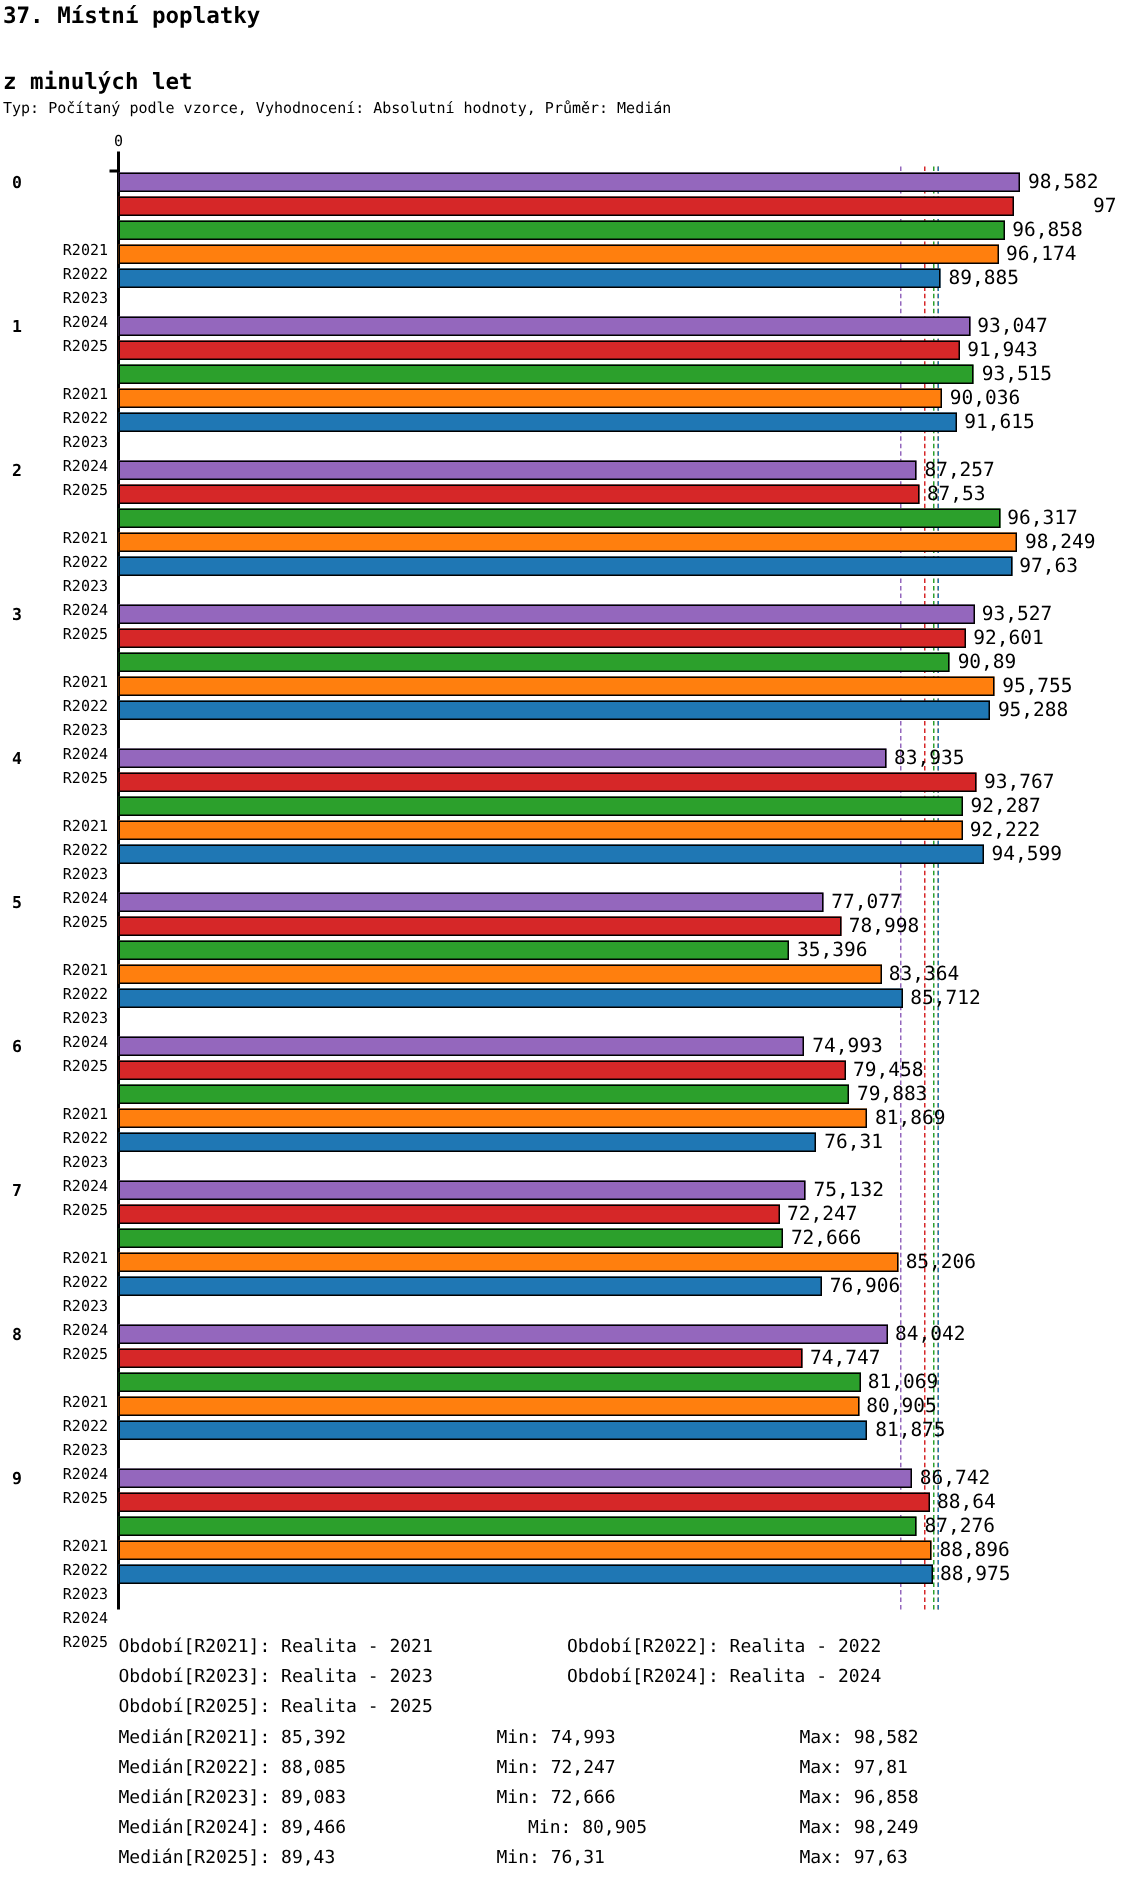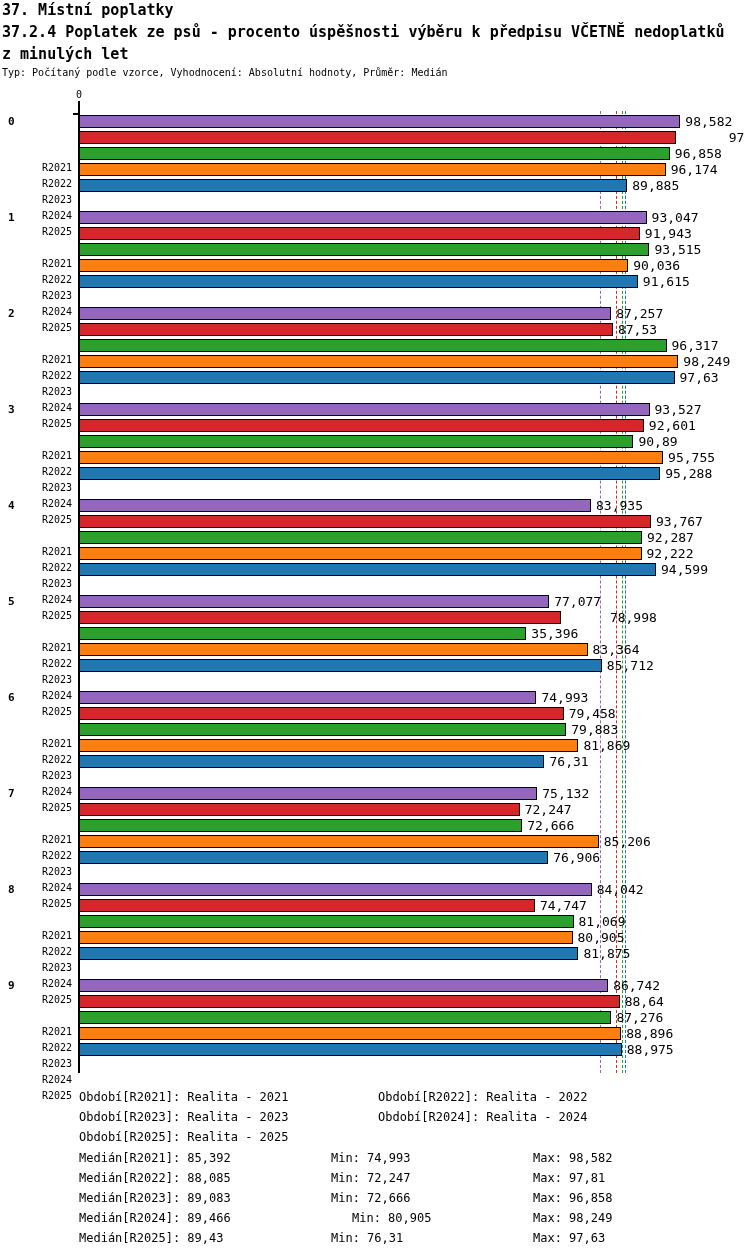--- a/index.html
+++ b/index.html
@@ -20,21 +20,20 @@
   .series-label{position:absolute;left:0;top:1px;width:72px;text-align:right;font-size:10px;line-height:12px;margin-top:46px;}
   .bar{position:absolute;left:79px;top:0;height:13px;box-sizing:border-box;border:1px solid #000;}
   .value-label{position:absolute;top:0;font-size:13px;line-height:14px;white-space:pre;}
   .legend-row-item{position:absolute;font-size:12px;line-height:14px;white-space:pre;}
 </style>
 </head>
 <body>
 
 <div class="page">
   <div class="title t1">37. Místní poplatky</div>
-  <div class="title t2">37.2.4 Poplatek ze psů - procento úspěšnosti výběru k předpisu VČETNĚ nedoplatků</div>
   <div class="title t3">z minulých let</div>
   <div class="subtitle">Typ: Počítaný podle vzorce, Vyhodnocení: Absolutní hodnoty, Průměr: Medián</div>
 
   <div class="axis-zero">0</div>
   <div class="ref-lines">
       <div class="ref-line" style="left: 599.891px; border-left-color: rgb(148, 103, 189);"></div>
       <div class="ref-line" style="left: 616.318px; border-left-color: rgb(214, 39, 40);"></div>
       <div class="ref-line" style="left: 622.406px; border-left-color: rgb(44, 160, 44);"></div>
       <div class="ref-line" style="left: 624.743px; border-left-color: rgb(255, 127, 14);"></div>
       <div class="ref-line" style="left: 624.523px; border-left-color: rgb(31, 119, 180);"></div>
@@ -186,21 +185,21 @@
       <div class="bar-group">
         <div class="bar-row">
           <div class="group-label">5</div>
           <div class="series-label">R2021</div>
           <div class="bar" style="width: 470.17px; background: rgb(148, 103, 189);"></div>
           <div class="value-label" style="left: 554.17px;">77,077</div>
         </div>
         <div class="bar-row">
           <div class="series-label">R2022</div>
           <div class="bar" style="width: 481.888px; background: rgb(214, 39, 40);"></div>
-          <div class="value-label" style="left: 565.888px; margin-left: 44px;">78,998</div>
+          <div class="value-label" style="left: 565.888px;">78,998</div>
         </div>
         <div class="bar-row">
           <div class="series-label">R2023</div>
           <div class="bar" style="width: 447.356px; background: rgb(44, 160, 44);"></div>
           <div class="value-label" style="left: 531.356px;">35,396</div>
         </div>
         <div class="bar-row">
           <div class="series-label">R2024</div>
           <div class="bar" style="width: 508.52px; background: rgb(255, 127, 14);"></div>
           <div class="value-label" style="left: 592.52px;">83,364</div>

